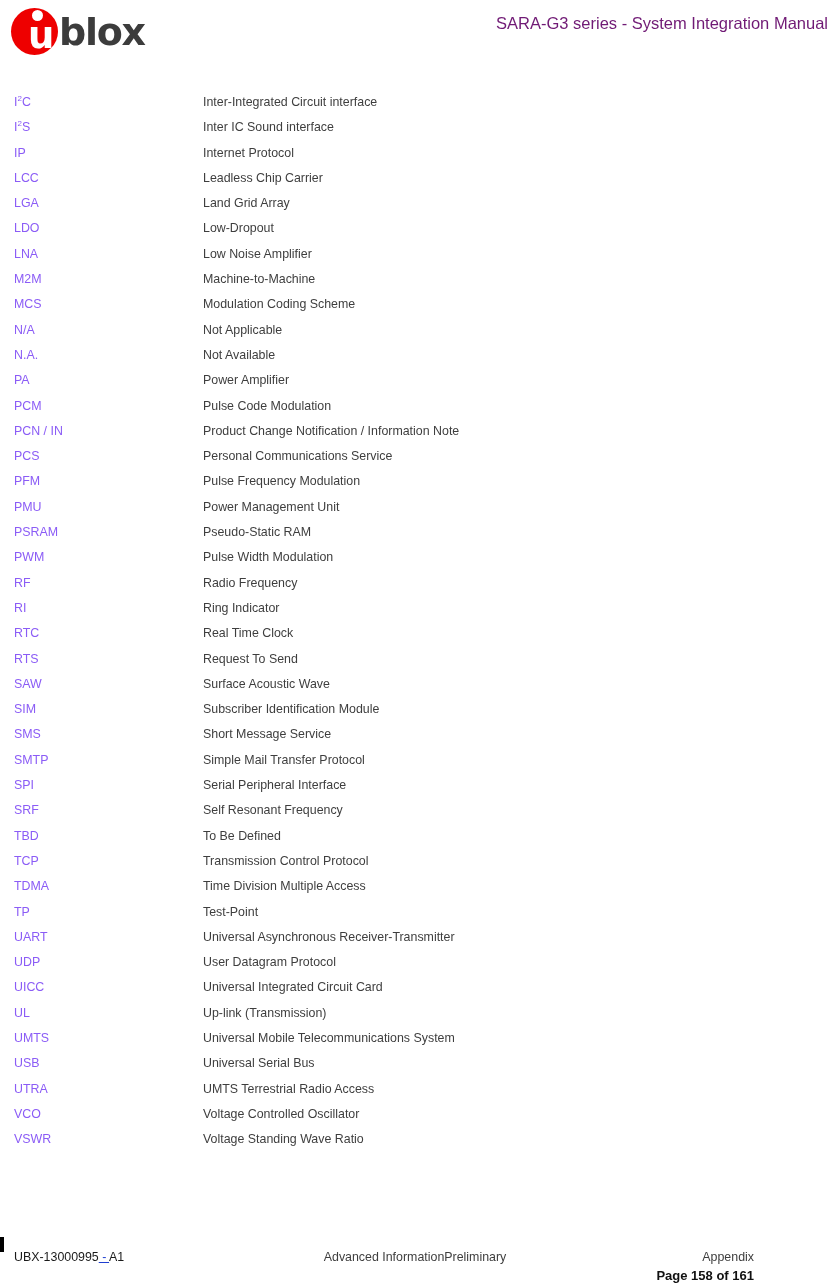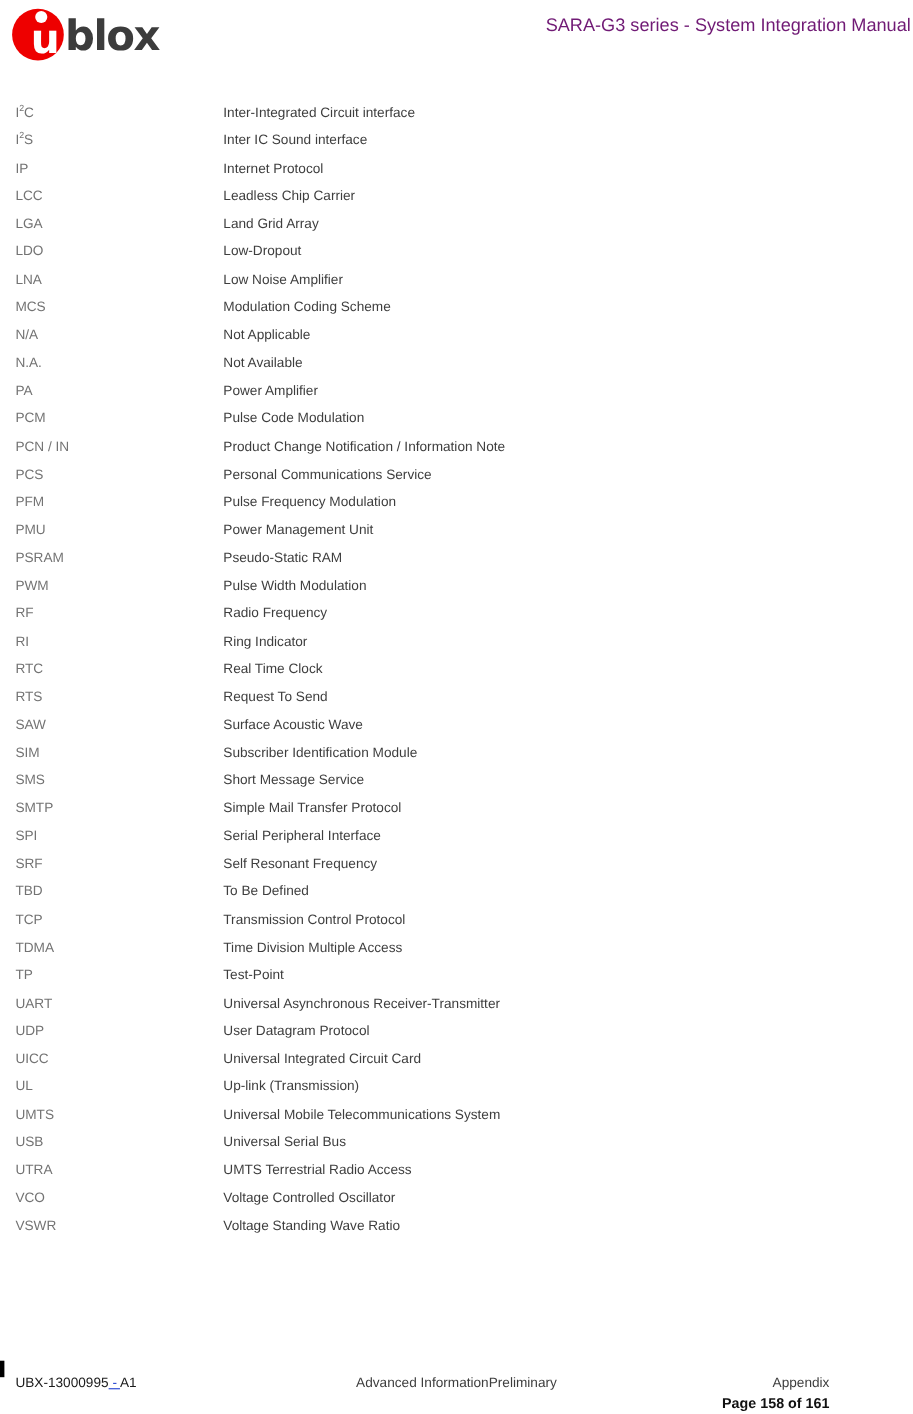--- a/index.html
+++ b/index.html
@@ -102,21 +102,21 @@
     height: 25.31px;
     width: 830px;
   }
   .g-term {
     position: absolute;
     left: 14px;
     top: 0;
     width: 180px;
     font-size: 12.4px;
     line-height: 16px;
-    color: #737373;
+    color: #8b5cf6;
     white-space: nowrap;
   }
   .g-def {
     position: absolute;
     left: 203px;
     top: 0;
     width: 600px;
     font-size: 12.4px;
     line-height: 16px;
     color: #3e3e3e;
@@ -227,20 +227,24 @@
       <div class="g-term">LGA</div>
       <div class="g-def">Land Grid Array</div>
     </div>
     <div class="g-row">
       <div class="g-term">LDO</div>
       <div class="g-def">Low-Dropout</div>
     </div>
     <div class="g-row">
       <div class="g-term">LNA</div>
       <div class="g-def">Low Noise Amplifier</div>
+    </div>
+    <div class="g-row">
+      <div class="g-term">M2M</div>
+      <div class="g-def">Machine-to-Machine</div>
     </div>
     <div class="g-row">
       <div class="g-term">MCS</div>
       <div class="g-def">Modulation Coding Scheme</div>
     </div>
     <div class="g-row">
       <div class="g-term">N/A</div>
       <div class="g-def">Not Applicable</div>
     </div>
     <div class="g-row">

